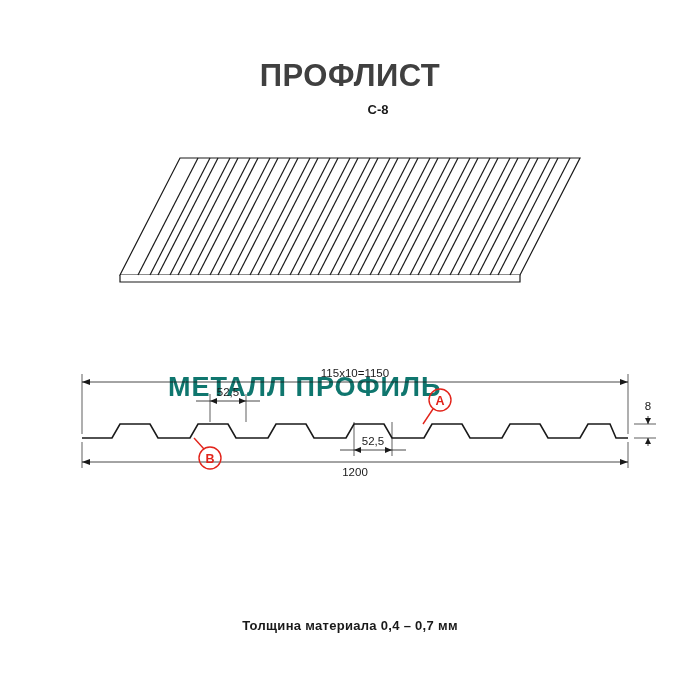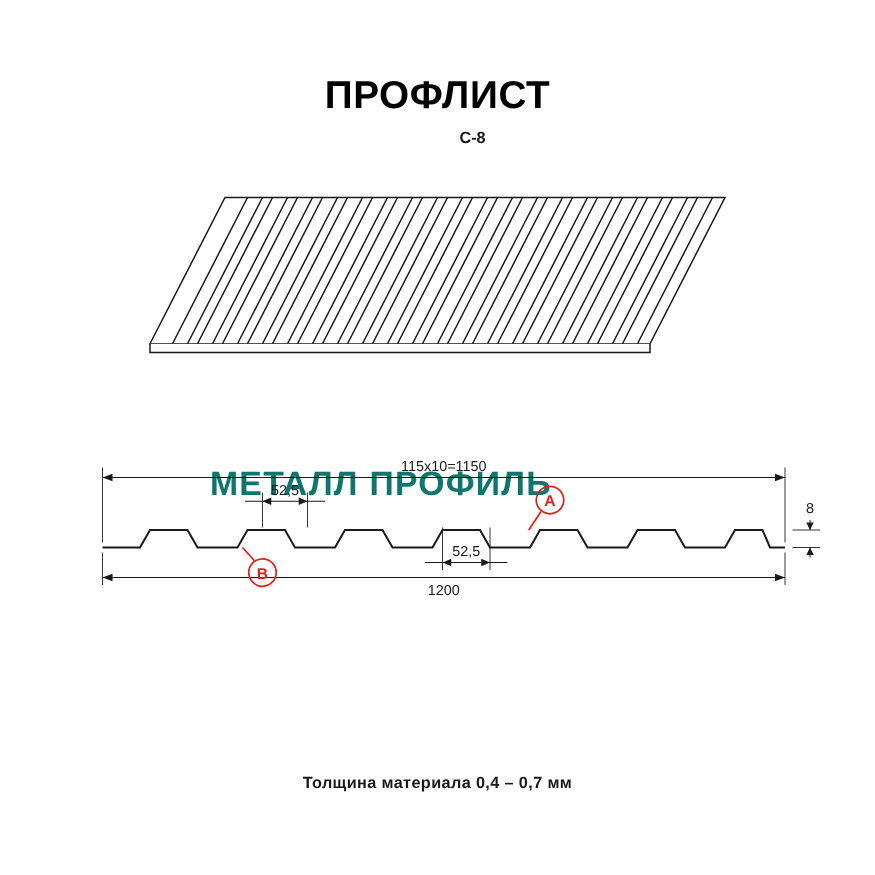--- a/index.html
+++ b/index.html
@@ -22,21 +22,21 @@
   }
   .title {
     position: absolute;
     top: 58px;
     left: 0;
     width: 700px;
     text-align: center;
     font-size: 31px;
     font-weight: bold;
     letter-spacing: 0.5px;
-    color: #000000;
+    color: #404040;
   }
   .subtitle {
     position: absolute;
     top: 102px;
     left: 0;
     width: 700px;
     text-align: center;
     font-size: 13px;
     font-weight: bold;
     color: #1a1a1a;

